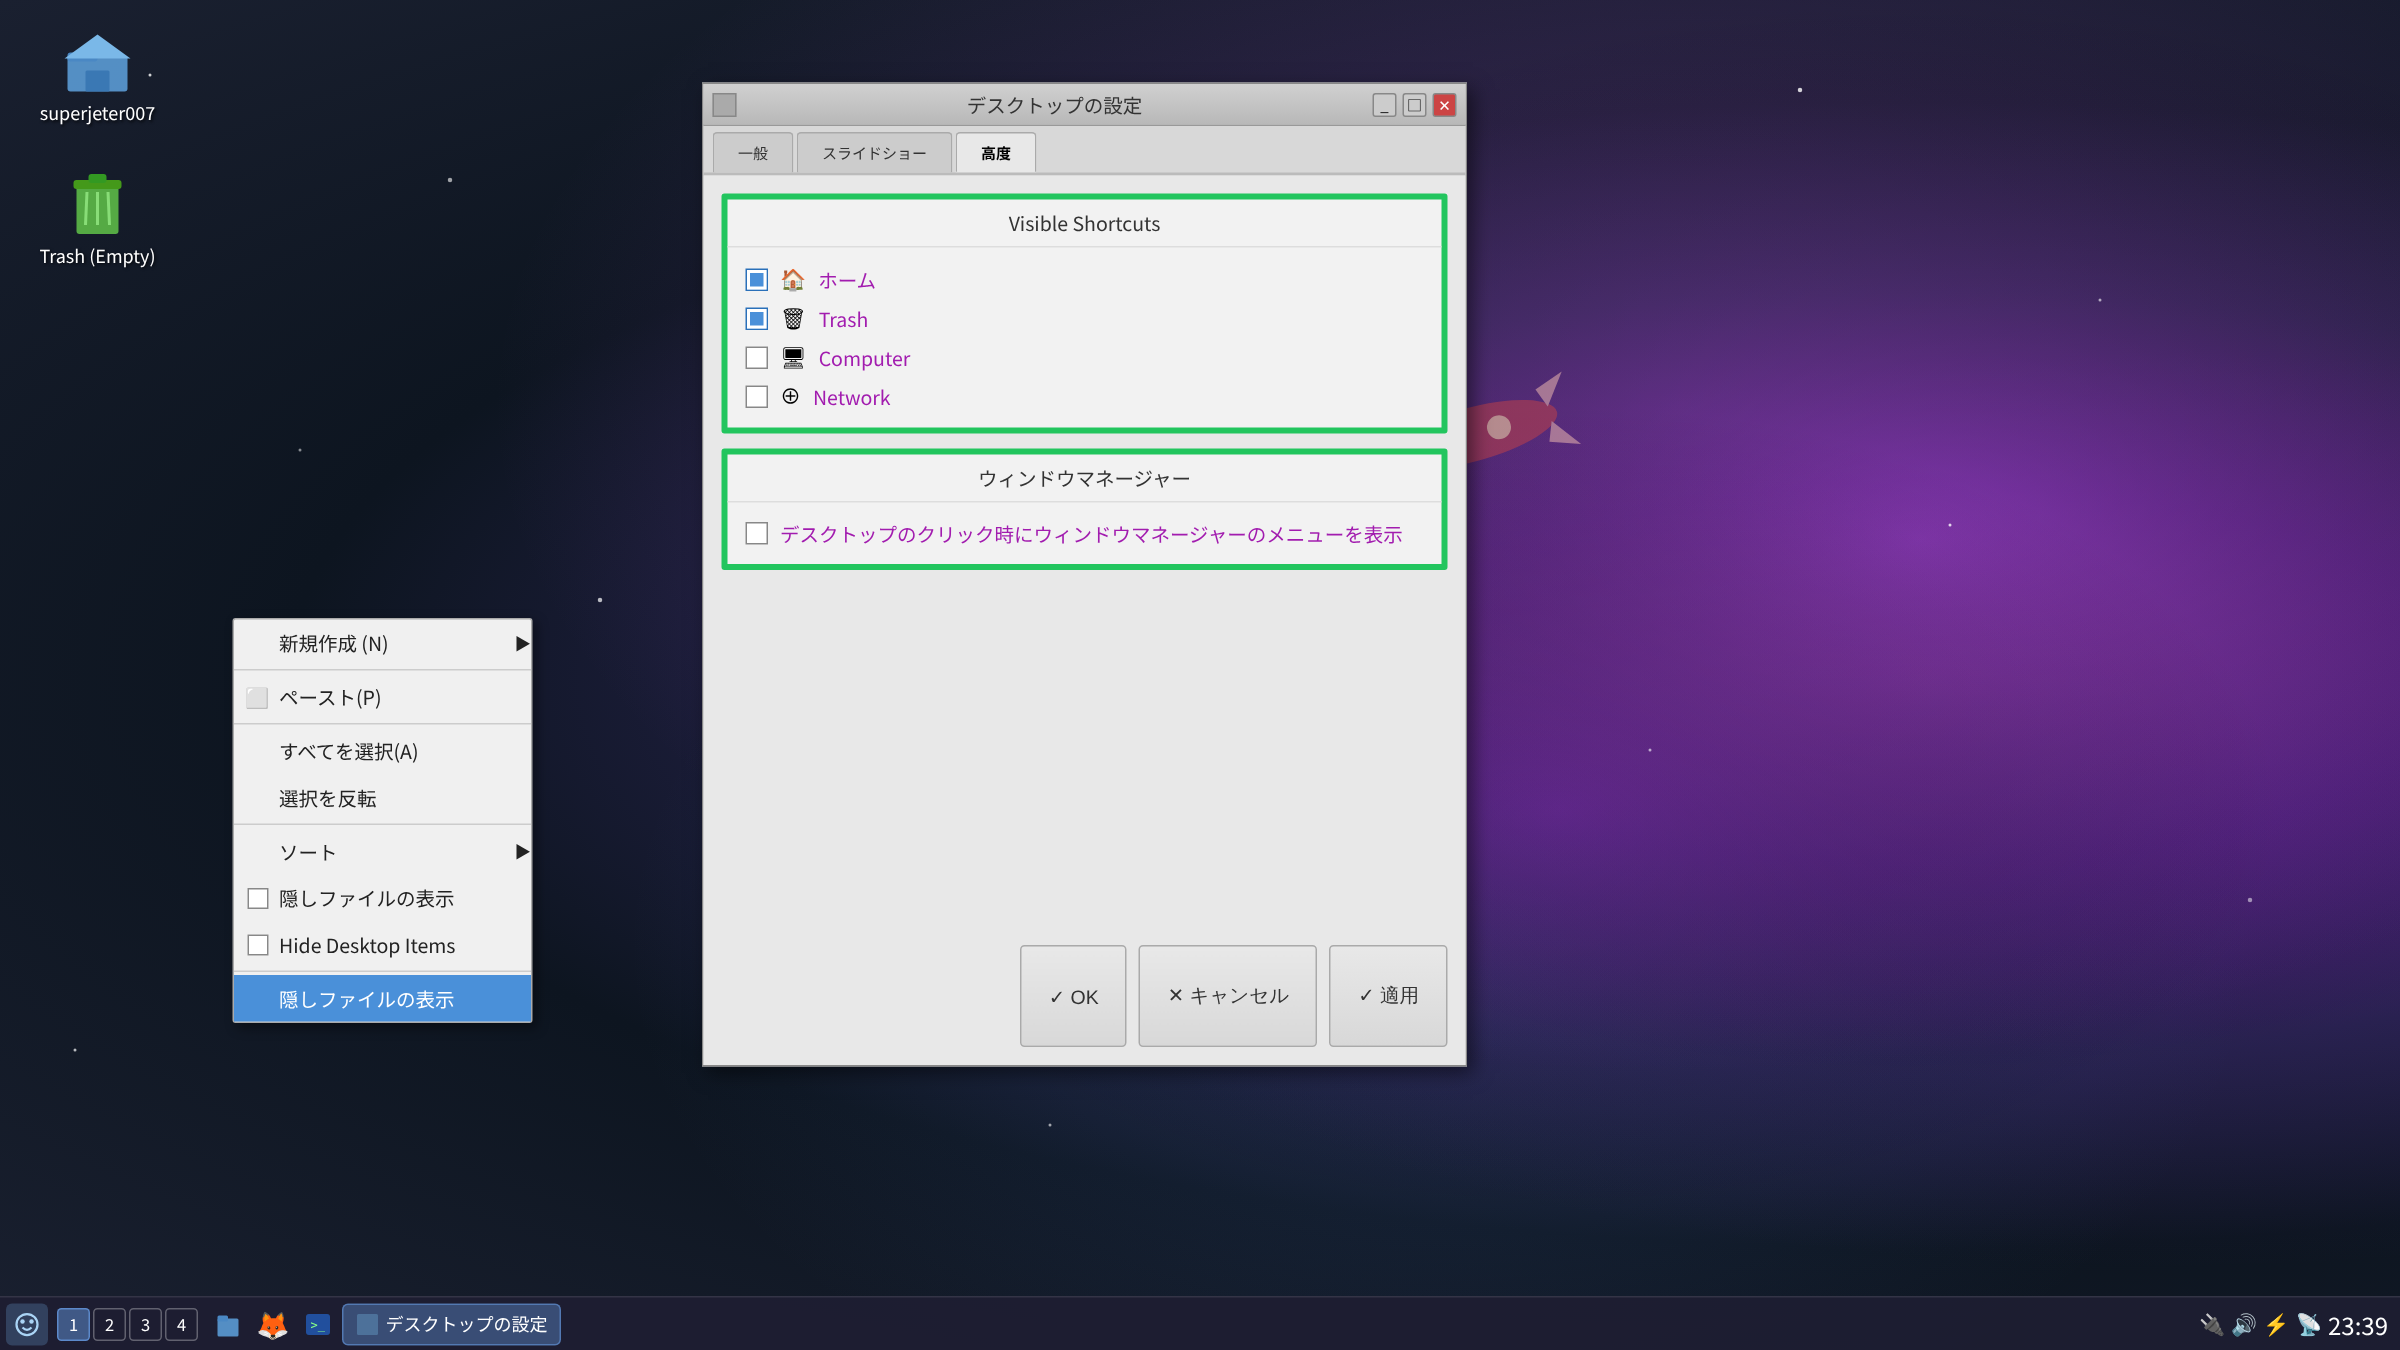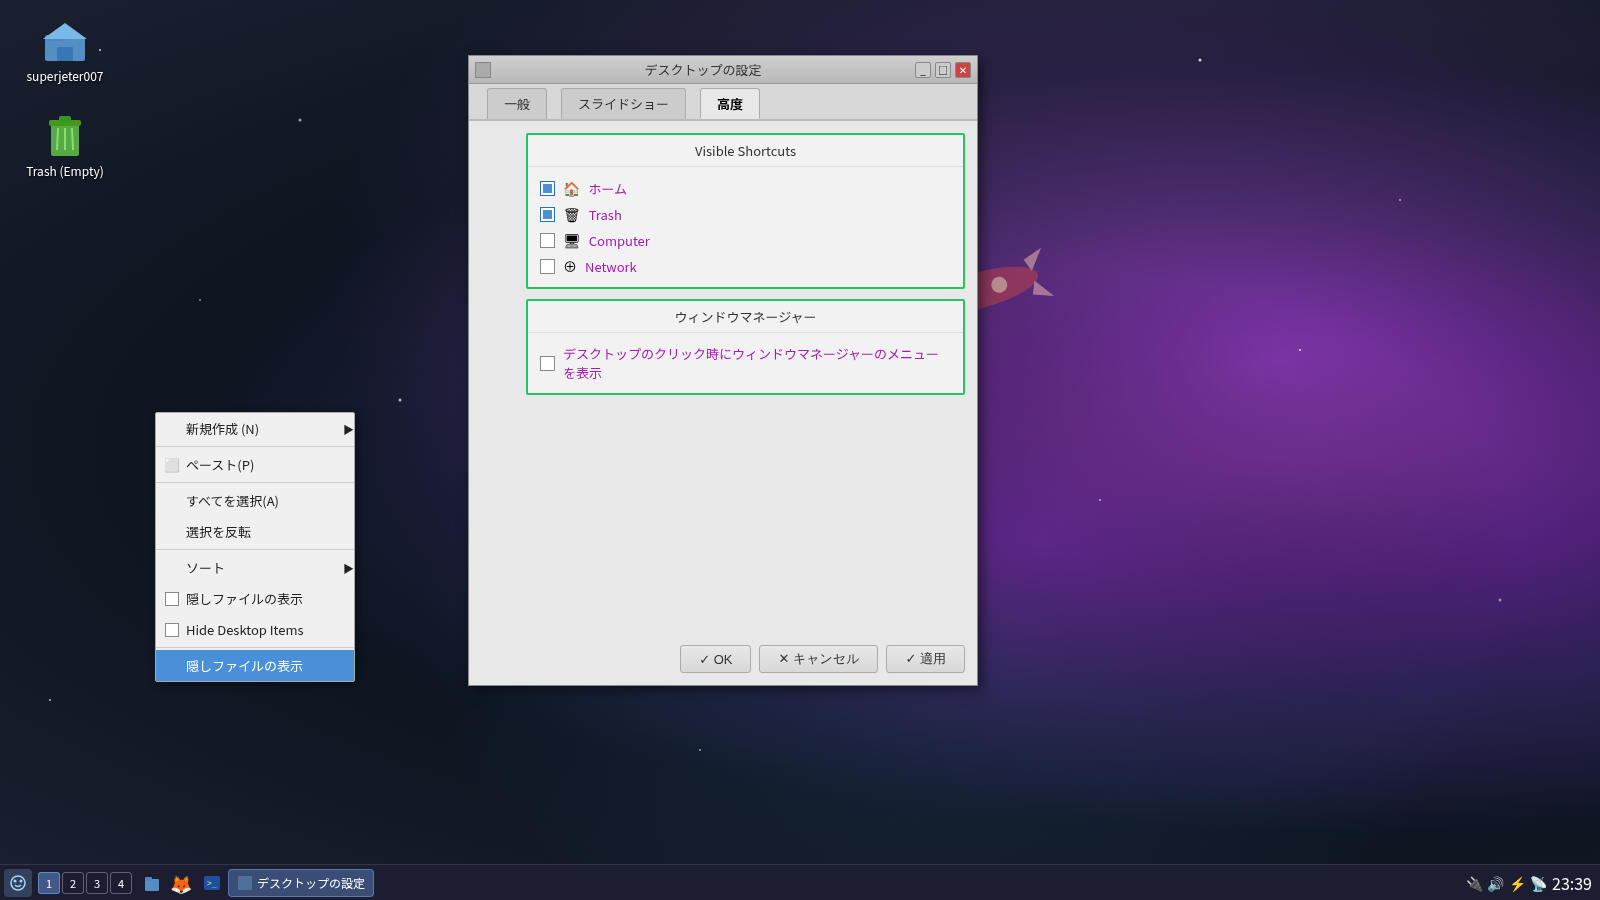--- a/index.html
+++ b/index.html
@@ -255,44 +255,42 @@
       border-bottom: 2px solid #bbb;
       padding: 4px 6px 0;
       gap: 2px;
     }
     .tab-btn {
       padding: 5px 16px;
       border: 1px solid #aaa;
       background: #cccccc;
       border-bottom: none;
       cursor: pointer;
-      font-size: 13px;
+      font-size: 10px;
       color: #333;
       border-radius: 3px 3px 0 0;
-      margin-left: 12px;
     }
     .tab-btn.active {
       background: #e8e8e8;
       border-bottom: 1px solid #e8e8e8;
       color: #000;
       font-weight: bold;
     }
 
     
     .dialog-content {
       padding: 12px;
       background: #e8e8e8;
     }
 
     .section-box {
-      border: 2px solid #22c55e;
+      border: 4px solid #22c55e;
       background: #f2f2f2;
       margin-bottom: 10px;
       border-radius: 2px;
-      margin-left: 45px;
     }
     .section-title {
       text-align: center;
       padding: 6px;
       font-size: 13px;
       color: #333;
       border-bottom: 1px solid #ddd;
     }
     .section-body {
       padding: 8px 12px;
@@ -334,21 +332,21 @@
 
     
     .dialog-footer {
       display: flex;
       justify-content: flex-end;
       gap: 8px;
       padding: 8px 12px 12px;
       background: #e8e8e8;
     }
     .dlg-btn {
-      padding: 4px 18px;
+      padding: 24px 18px;
       border: 1px solid #aaa;
       background: linear-gradient(to bottom, #e8e8e8, #d8d8d8);
       border-radius: 3px;
       cursor: pointer;
       font-size: 13px;
       color: #333;
       display: flex;
       align-items: center;
       gap: 4px;
     }

